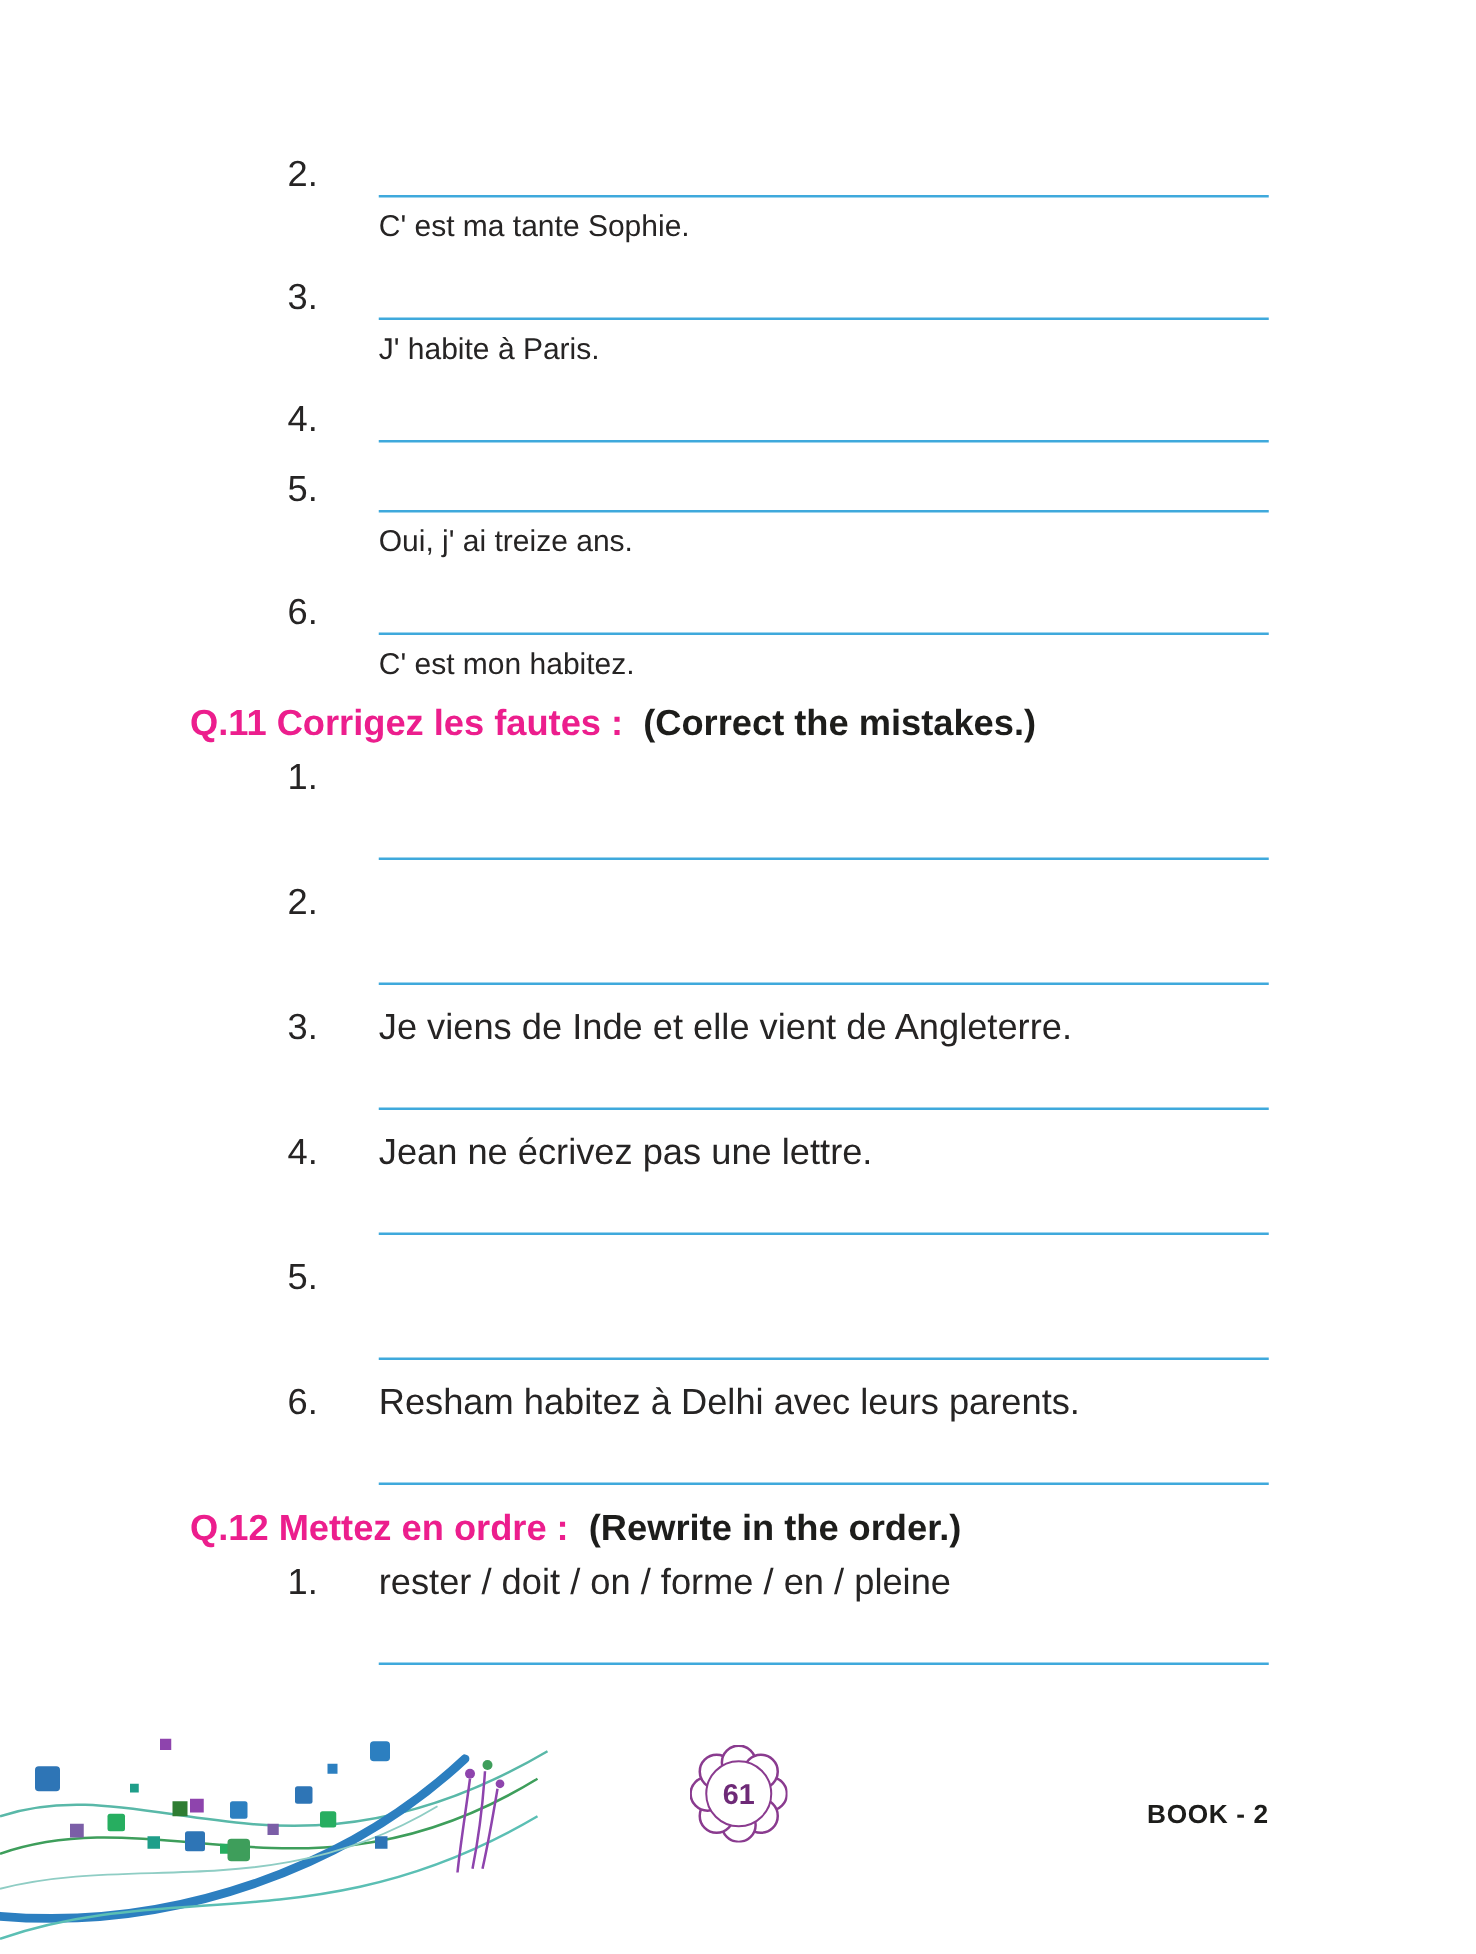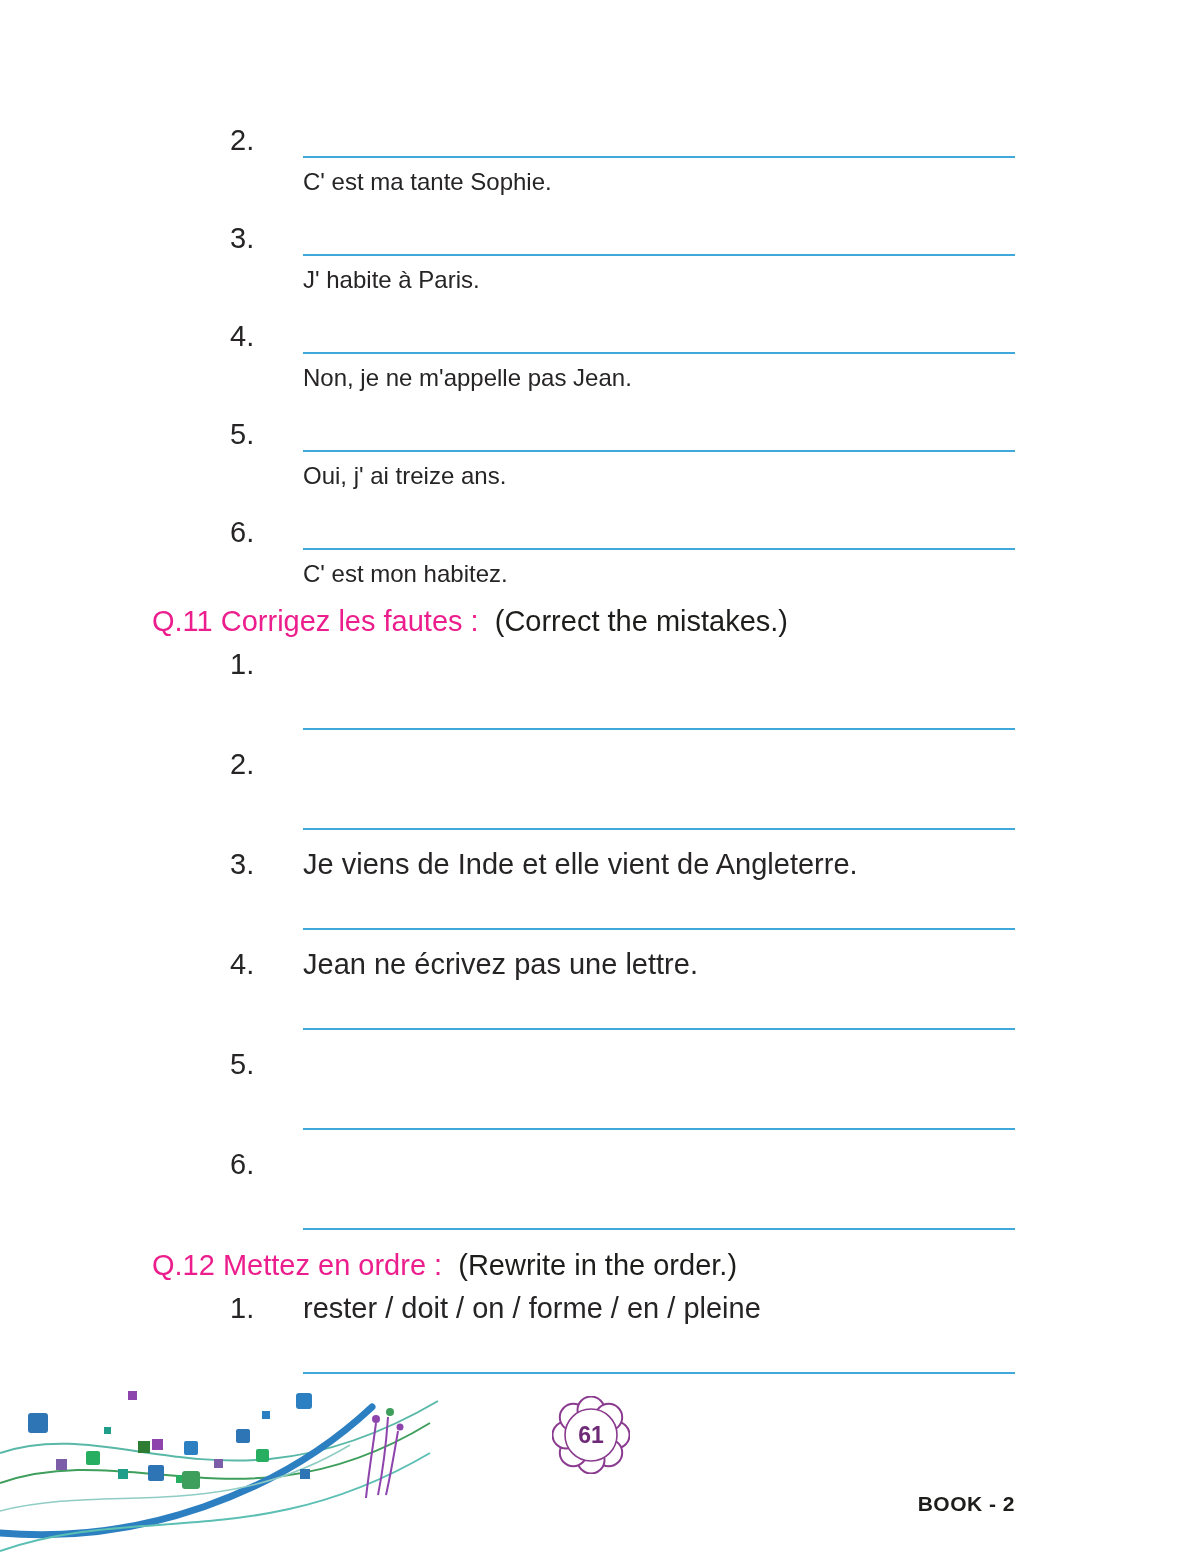--- a/index.html
+++ b/index.html
@@ -36,21 +36,21 @@
     margin-top: 6px;
     font-size: 24px;
     line-height: 36px;
   }
 
   
   .q-heading {
     margin: 8px 0 6px 152px;
     font-size: 29px;
     line-height: 38px;
-    font-weight: normal;
+    font-weight: bold;
   }
   .q-fr { color: #EC1E8D; }
   .q-en { color: #1d1d1b; margin-left: 8px; }
 
   
   .q-item { margin-bottom: 16px; }
   .q-row { display: flex; align-items: baseline; }
   .sentence { font-size: 29px; line-height: 36px; }
   .q-row .num { padding-bottom: 0; line-height: 36px; }
   .q-line {
@@ -60,21 +60,21 @@
     height: 2px;
     background: #3FA9DC;
   }
 
   
   .swirl { position: absolute; left: 0; bottom: 0; }
   .badge { position: absolute; left: 552px; top: 1396px; }
   .badge text { font-family: "Liberation Sans", sans-serif; font-weight: bold; }
   .book-label {
     position: absolute;
-    top: 1492px;
+    top: 1440px;
     right: 166px;
     font-size: 21px;
     font-weight: bold;
     color: #1d1d1b;
     letter-spacing: 0.5px;
   }
 </style>
 </head>
 <body>
 
@@ -97,21 +97,20 @@
           <span class="blank-line"></span>
         </div>
         <div class="ans-text">J' habite à Paris.</div>
       </div>
 
       <div class="ans-item">
         <div class="ans-row">
           <span class="num">4.</span>
           <span class="blank-line"></span>
         </div>
-        <div class="ans-text">Non, je ne m'appelle pas Jean.</div>
       </div>
 
       <div class="ans-item">
         <div class="ans-row">
           <span class="num">5.</span>
           <span class="blank-line"></span>
         </div>
         <div class="ans-text">Oui, j' ai treize ans.</div>
       </div>
 
@@ -165,20 +164,21 @@
       <div class="q-item">
         <div class="q-row">
           <span class="num">5.</span>
         </div>
         <div class="q-line"></div>
       </div>
 
       <div class="q-item">
         <div class="q-row">
           <span class="num">6.</span>
+          <span class="sentence">Resham habitez à Delhi avec leurs parents.</span>
         </div>
         <div class="q-line"></div>
       </div>
 
     </section>
 
     <h2 class="q-heading" style="margin-top:14px;">
       <span class="q-fr">Q.12 Mettez en ordre :</span>
       <span class="q-en">(Rewrite in the order.)</span>
     </h2>

